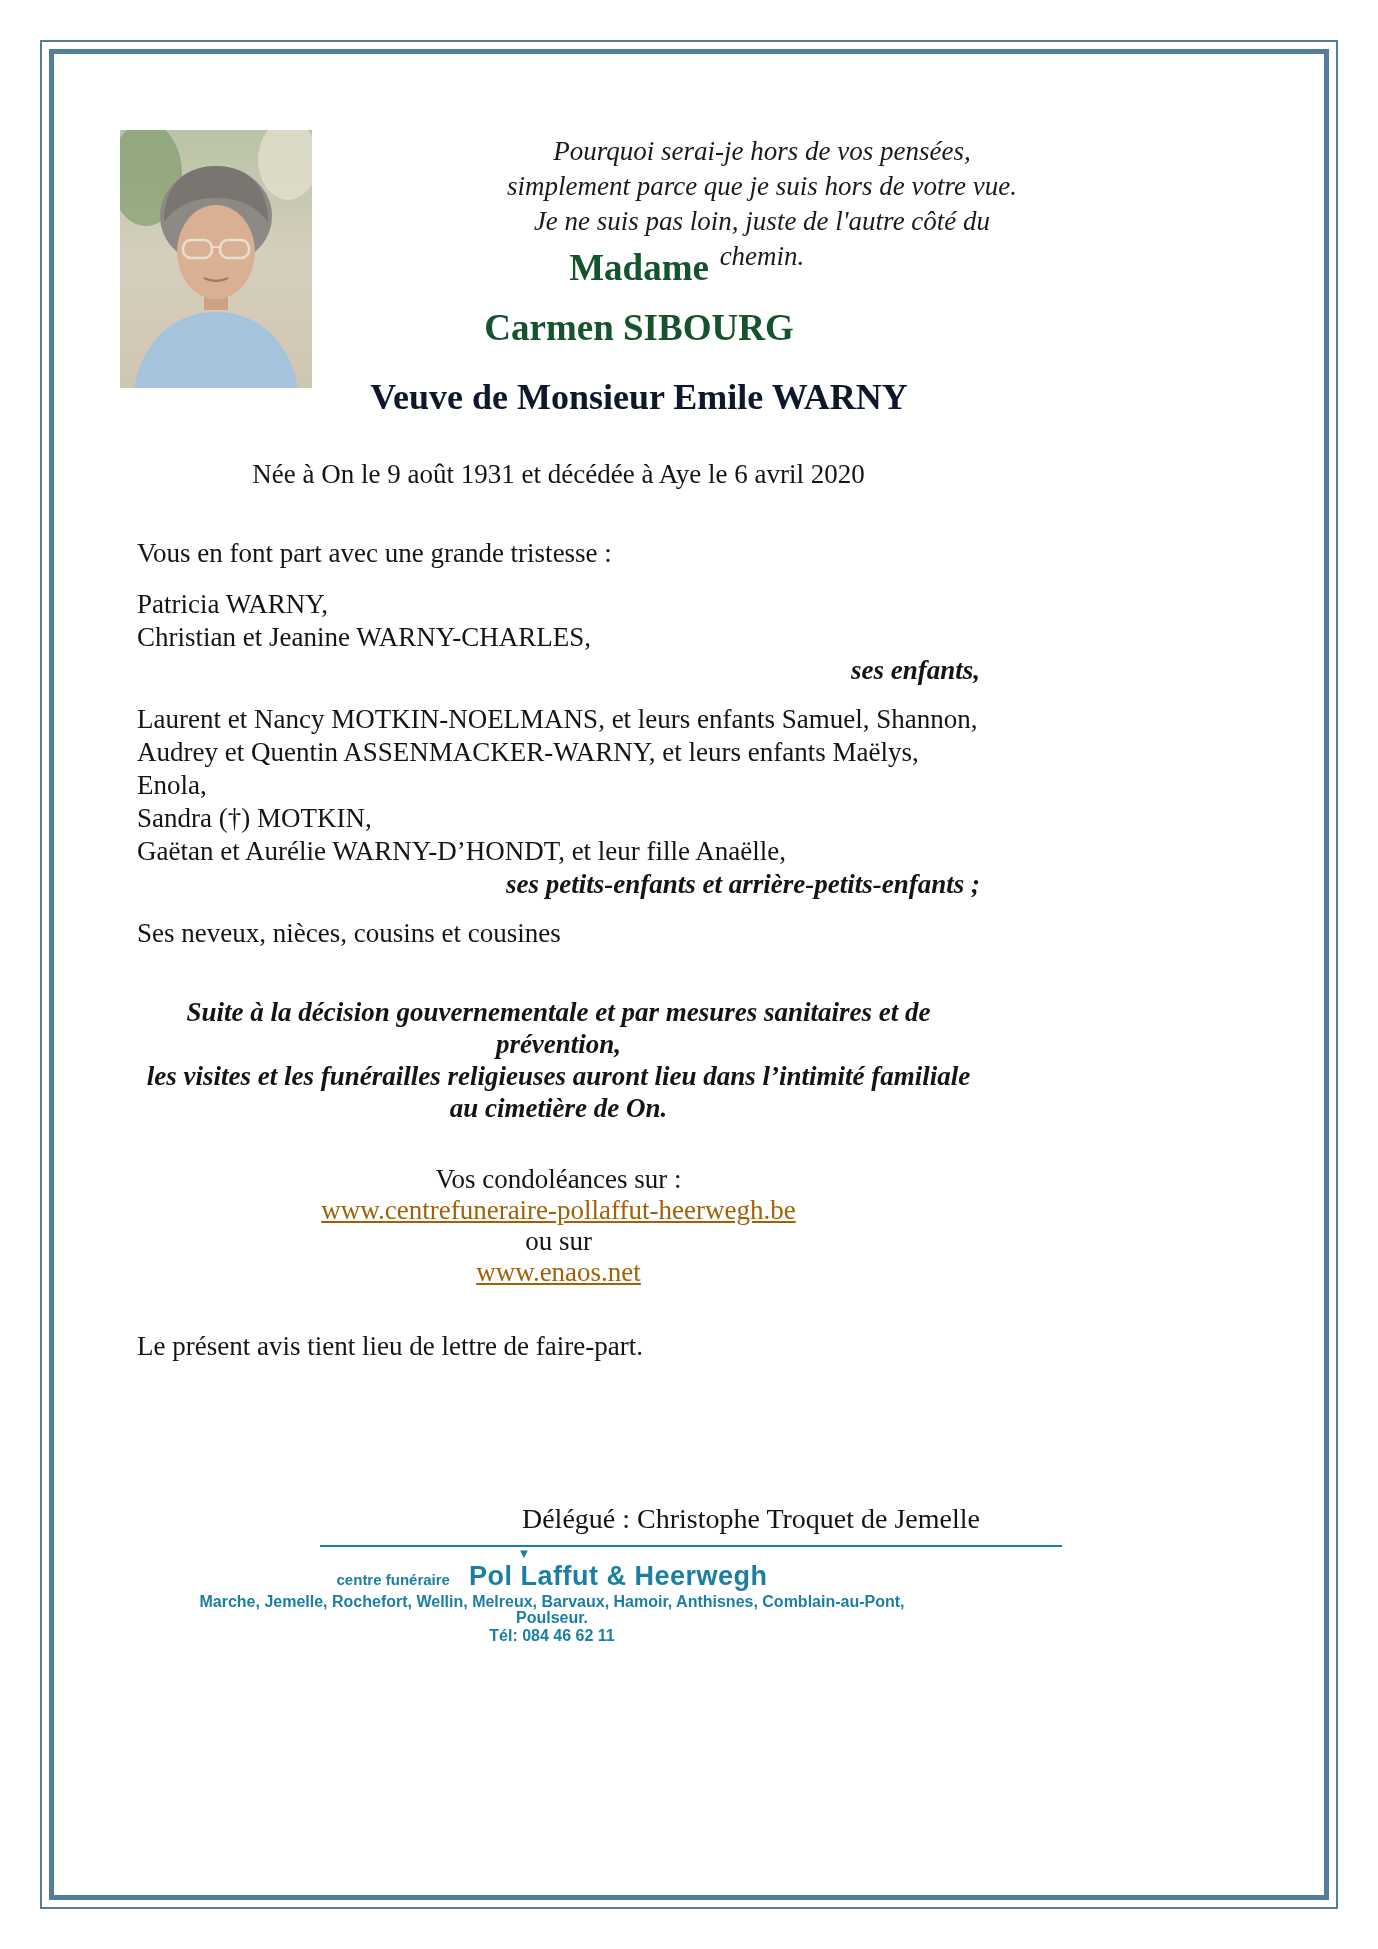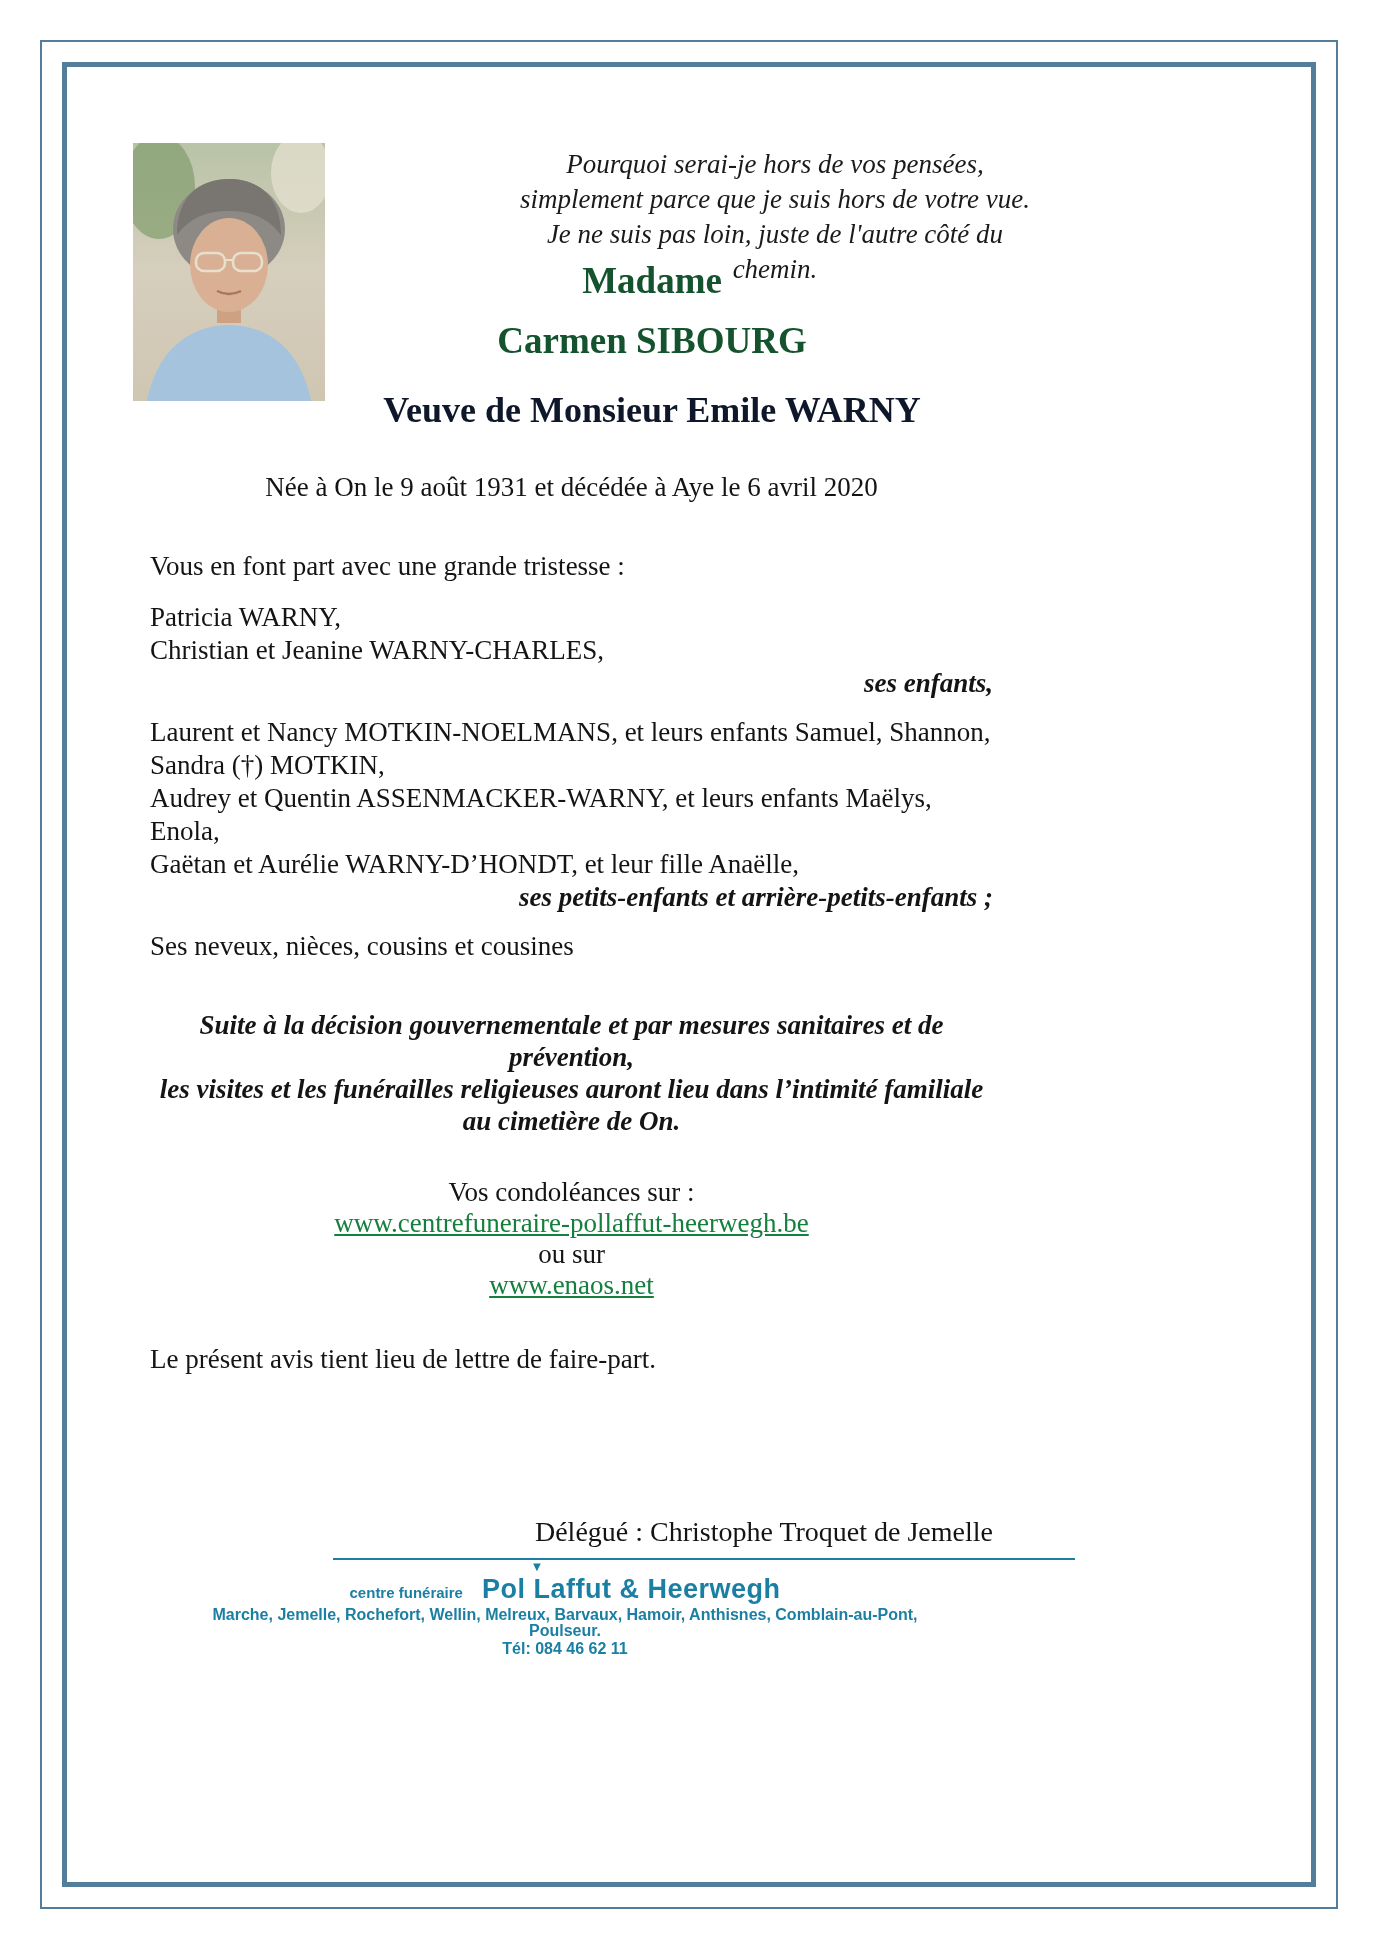--- a/index.html
+++ b/index.html
@@ -6,21 +6,21 @@
   html, body { background: #ffffff; }
   body {
     width: 1378px; height: 1949px;
     position: relative;
     font-family: "Liberation Serif", serif;
     color: #141414;
   }
   .frame-outer {
     position: absolute; inset: 40px;
     border: 2px solid #527e9b;
-    padding: 20px;
+    padding: 7px;
     text-decoration: underline;
   }
   .frame-inner {
     width: 100%; height: 100%;
     border: 5px solid #527e9b;
     position: relative;
     overflow: hidden;
   }
   .content { position: absolute; inset: 0; }
 
@@ -75,21 +75,21 @@
     text-align: center;
     font-weight: bold; font-style: italic;
     line-height: 32px;
   }
   .condolences-block {
     margin-top: 40px;
     text-align: center;
     line-height: 31px;
   }
   .condolences-block a {
-    color: #15803d;
+    color: #a16207;
     text-decoration: underline;
     cursor: pointer;
   }
   .closing-line { margin-top: 42px; }
   .delegate-line {
     margin-top: 142px;
     text-align: right;
     font-size: 28px; line-height: 28px;
   }
 
@@ -181,22 +181,22 @@
 
         <div class="children-block">
           <div>Patricia WARNY,</div>
           <div>Christian et Jeanine WARNY-CHARLES,</div>
         </div>
 
         <div class="right-label">ses enfants,</div>
 
         <div class="grandchildren-block">
           <div>Laurent et Nancy MOTKIN-NOELMANS, et leurs enfants Samuel, Shannon,</div>
+          <div>Audrey et Quentin ASSENMACKER-WARNY, et leurs enfants Maëlys, Enola,</div>
           <div>Sandra (†) MOTKIN,</div>
-          <div>Audrey et Quentin ASSENMACKER-WARNY, et leurs enfants Maëlys, Enola,</div>
           <div>Gaëtan et Aurélie WARNY-D’HONDT, et leur fille Anaëlle,</div>
         </div>
 
         <div class="right-label">ses petits-enfants et arrière-petits-enfants ;</div>
 
         <div class="relatives-line">Ses neveux, nièces, cousins et cousines</div>
 
         <div class="notice-block">
           <div>Suite à la décision gouvernementale et par mesures sanitaires et de prévention,</div>
           <div>les visites et les funérailles religieuses auront lieu dans l’intimité familiale</div>

